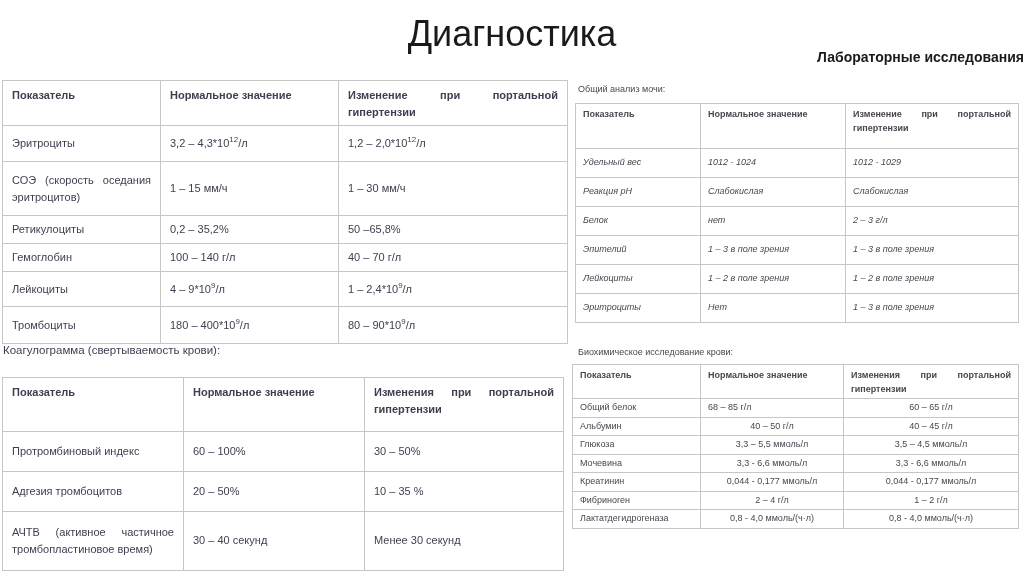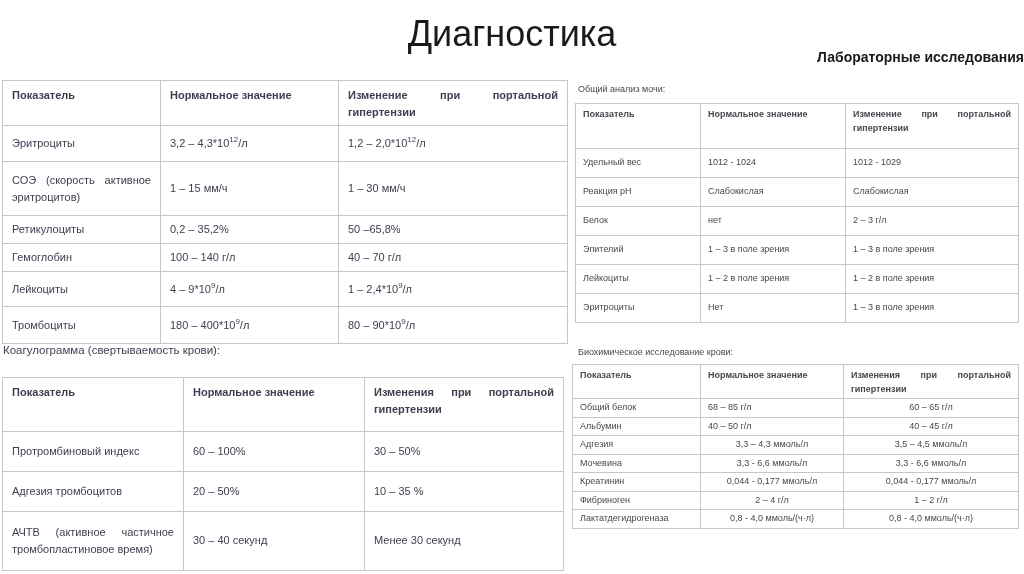--- a/index.html
+++ b/index.html
@@ -64,21 +64,21 @@
   #cbc-table tbody tr:nth-child(4){height:28px;}
   #cbc-table tbody tr:nth-child(5){height:35px;}
   #cbc-table tbody tr:nth-child(6){height:37px;}
 
   #coag-table thead tr{height:54px;}
   #coag-table tbody tr:nth-child(1){height:40px;}
   #coag-table tbody tr:nth-child(2){height:40px;}
   #coag-table tbody tr:nth-child(3){height:59px;}
 
   #urine-table thead tr{height:45px;}
-  #urine-table tbody tr{height:29px;}
+  #urine-table tbody tr{height:29px;font-style:italic;}
 
   #biochem-table thead tr{height:33px;}
   #biochem-table tbody tr{height:16px;}
 </style>
 </head>
 <body>
 
 <div class="slide">
 
   <div class="page-title">Диагностика</div>
@@ -108,21 +108,21 @@
         <tr>
           <td>Эритроциты</td>
           <td>3,2 – 4,3*10<sup>12</sup>/л</td>
           <td>1,2 – 2,0*10<sup>12</sup>/л</td>
         </tr>
         <tr>
           <td>
             <div class="jline">
               <span>СОЭ</span>
               <span>(скорость</span>
-              <span>активное</span>
+              <span>оседания</span>
             </div>
             <div>эритроцитов)</div>
           </td>
           <td>1 – 15 мм/ч</td>
           <td>1 – 30 мм/ч</td>
         </tr>
         <tr>
           <td>Ретикулоциты</td>
           <td>0,2 – 35,2%</td>
           <td>50 –65,8%</td>
@@ -269,26 +269,26 @@
         </tr>
       </thead>
       <tbody>
         <tr>
           <td>Общий белок</td>
           <td>68 – 85 г/л</td>
           <td style="text-align: center;">60 – 65 г/л</td>
         </tr>
         <tr>
           <td>Альбумин</td>
-          <td style="text-align: left; margin-left: 15px;">40 – 50 г/л</td>
+          <td style="text-align: center; margin-left: 15px;">40 – 50 г/л</td>
           <td style="text-align: center;">40 – 45 г/л</td>
         </tr>
         <tr>
-          <td>Адгезия</td>
-          <td style="text-align: center;">3,3 – 4,3 ммоль/л</td>
+          <td>Глюкоза</td>
+          <td style="text-align: center;">3,3 – 5,5 ммоль/л</td>
           <td style="text-align: center;">3,5 – 4,5 ммоль/л</td>
         </tr>
         <tr>
           <td>Мочевина</td>
           <td style="text-align: center;">3,3 - 6,6 ммоль/л</td>
           <td style="text-align: center;">3,3 - 6,6 ммоль/л</td>
         </tr>
         <tr>
           <td>Креатинин</td>
           <td style="text-align: center;">0,044 - 0,177 ммоль/л</td>

